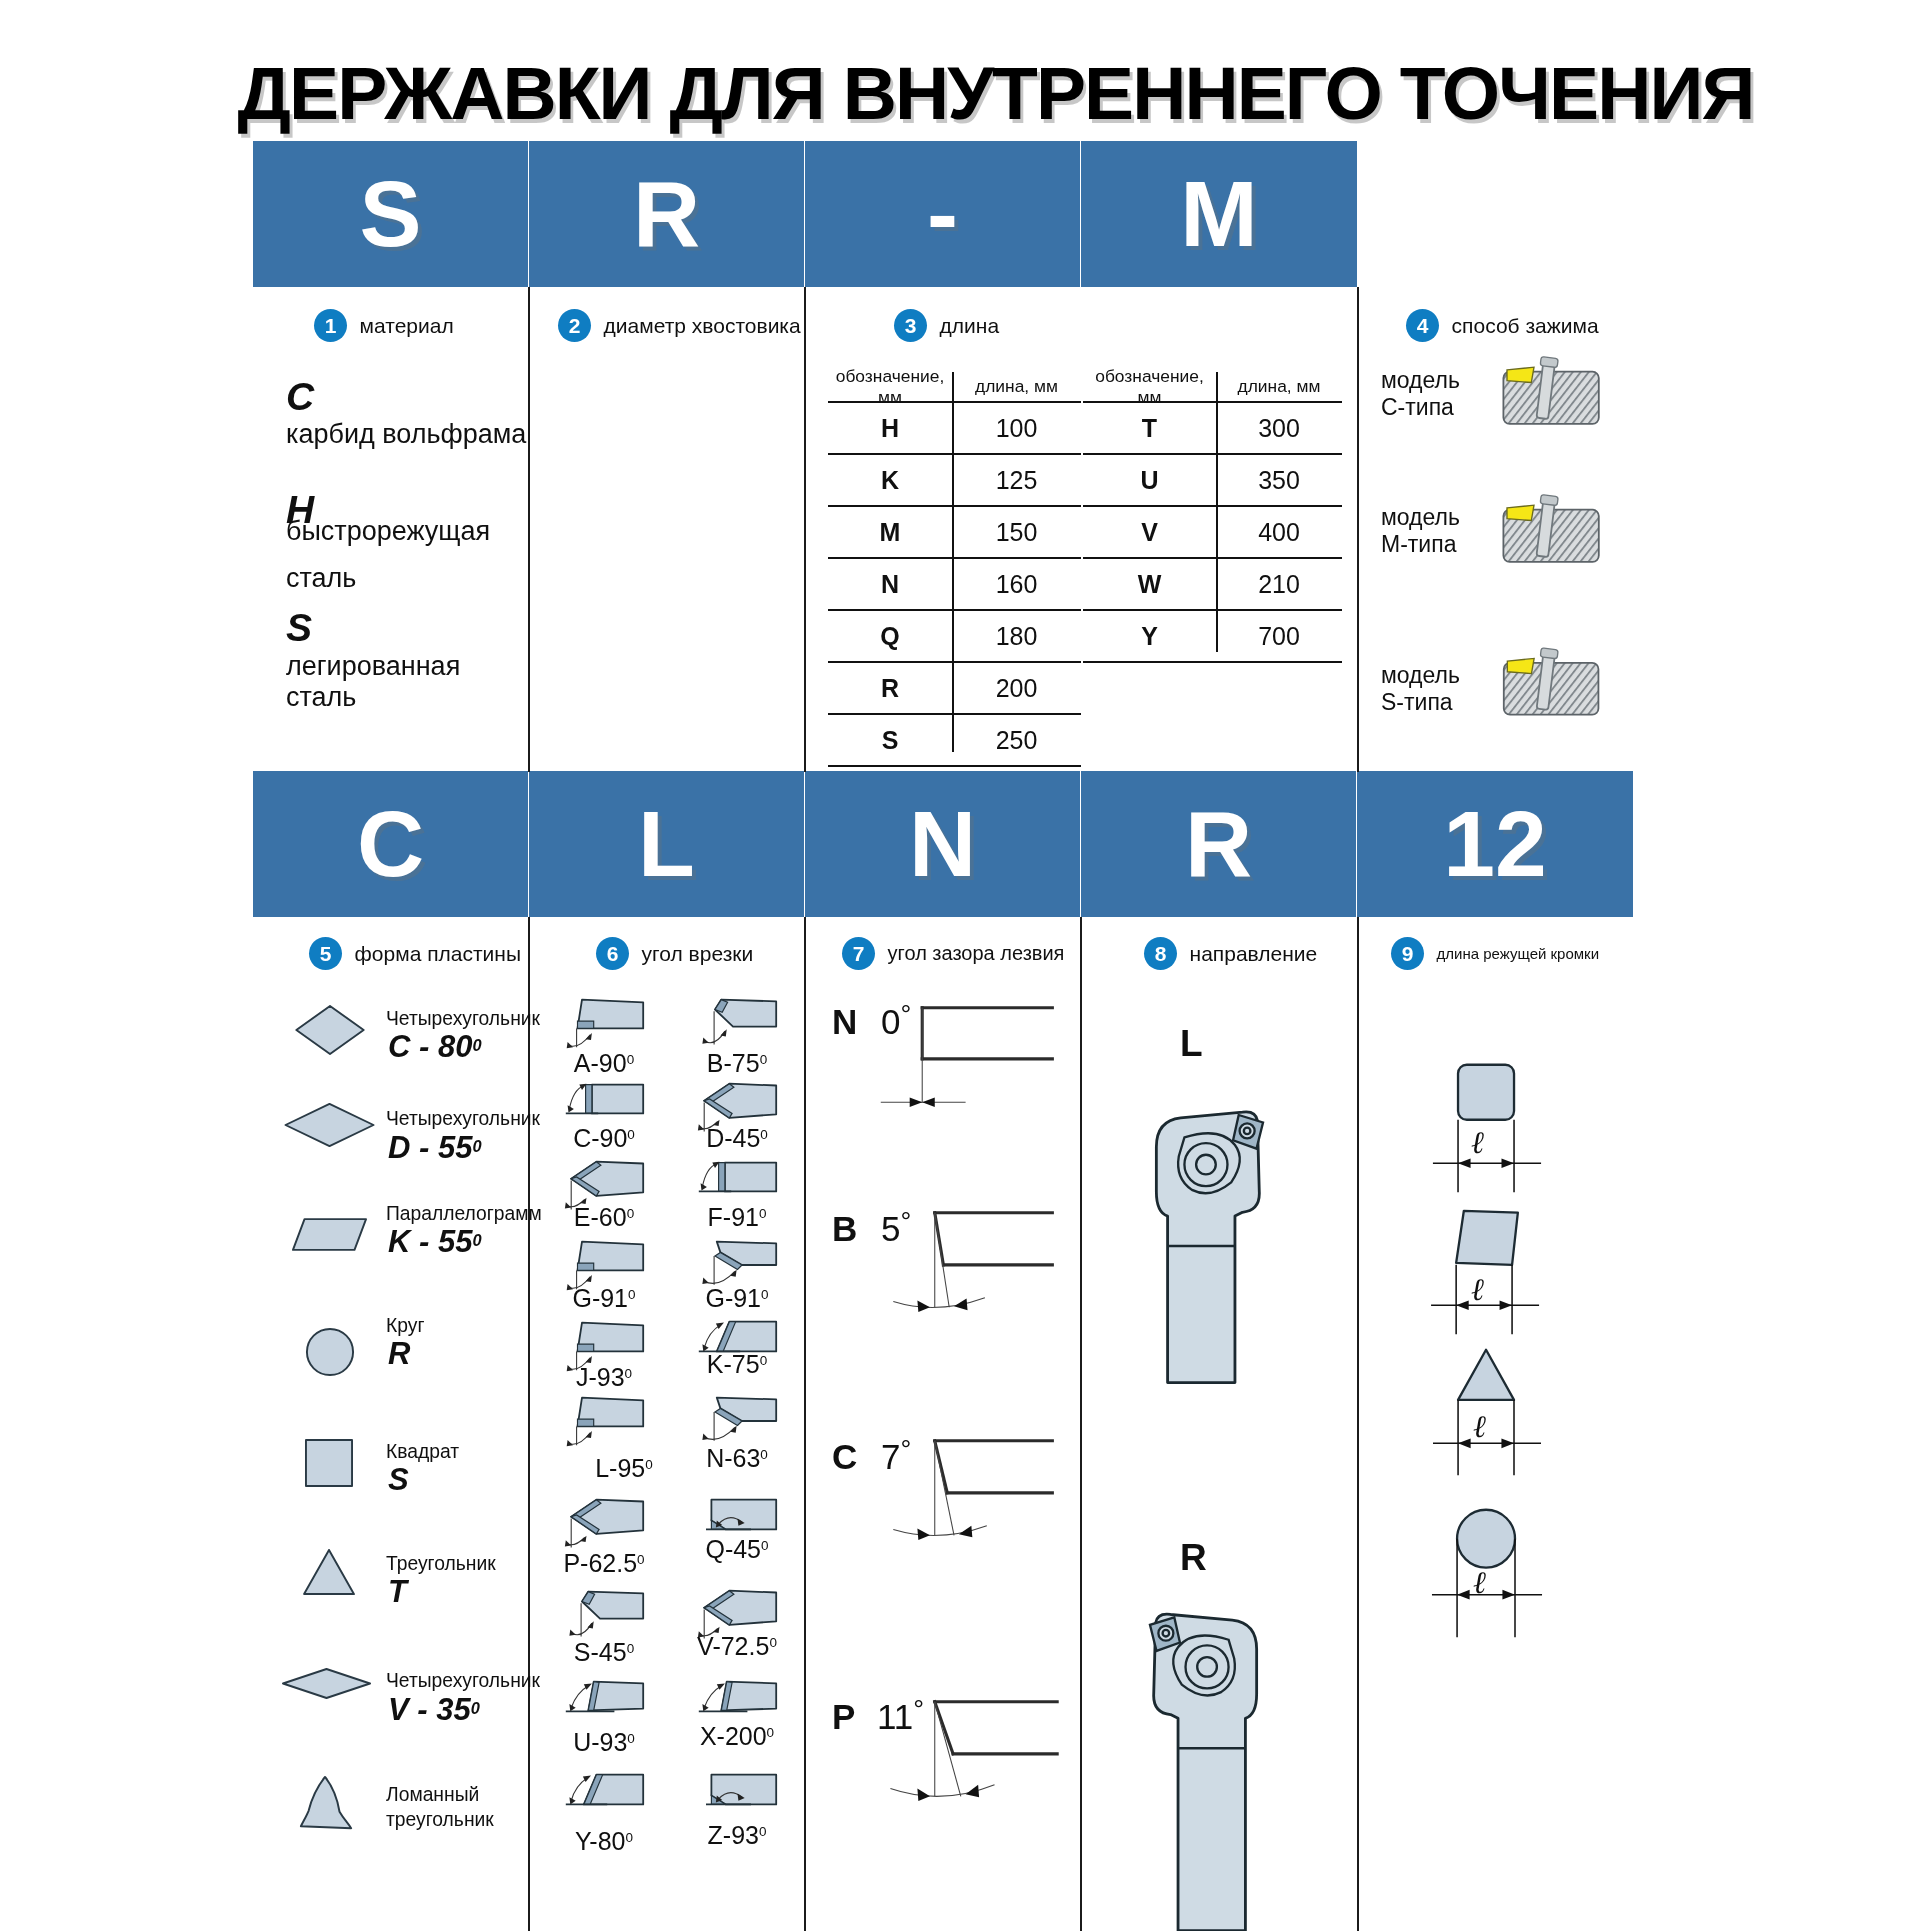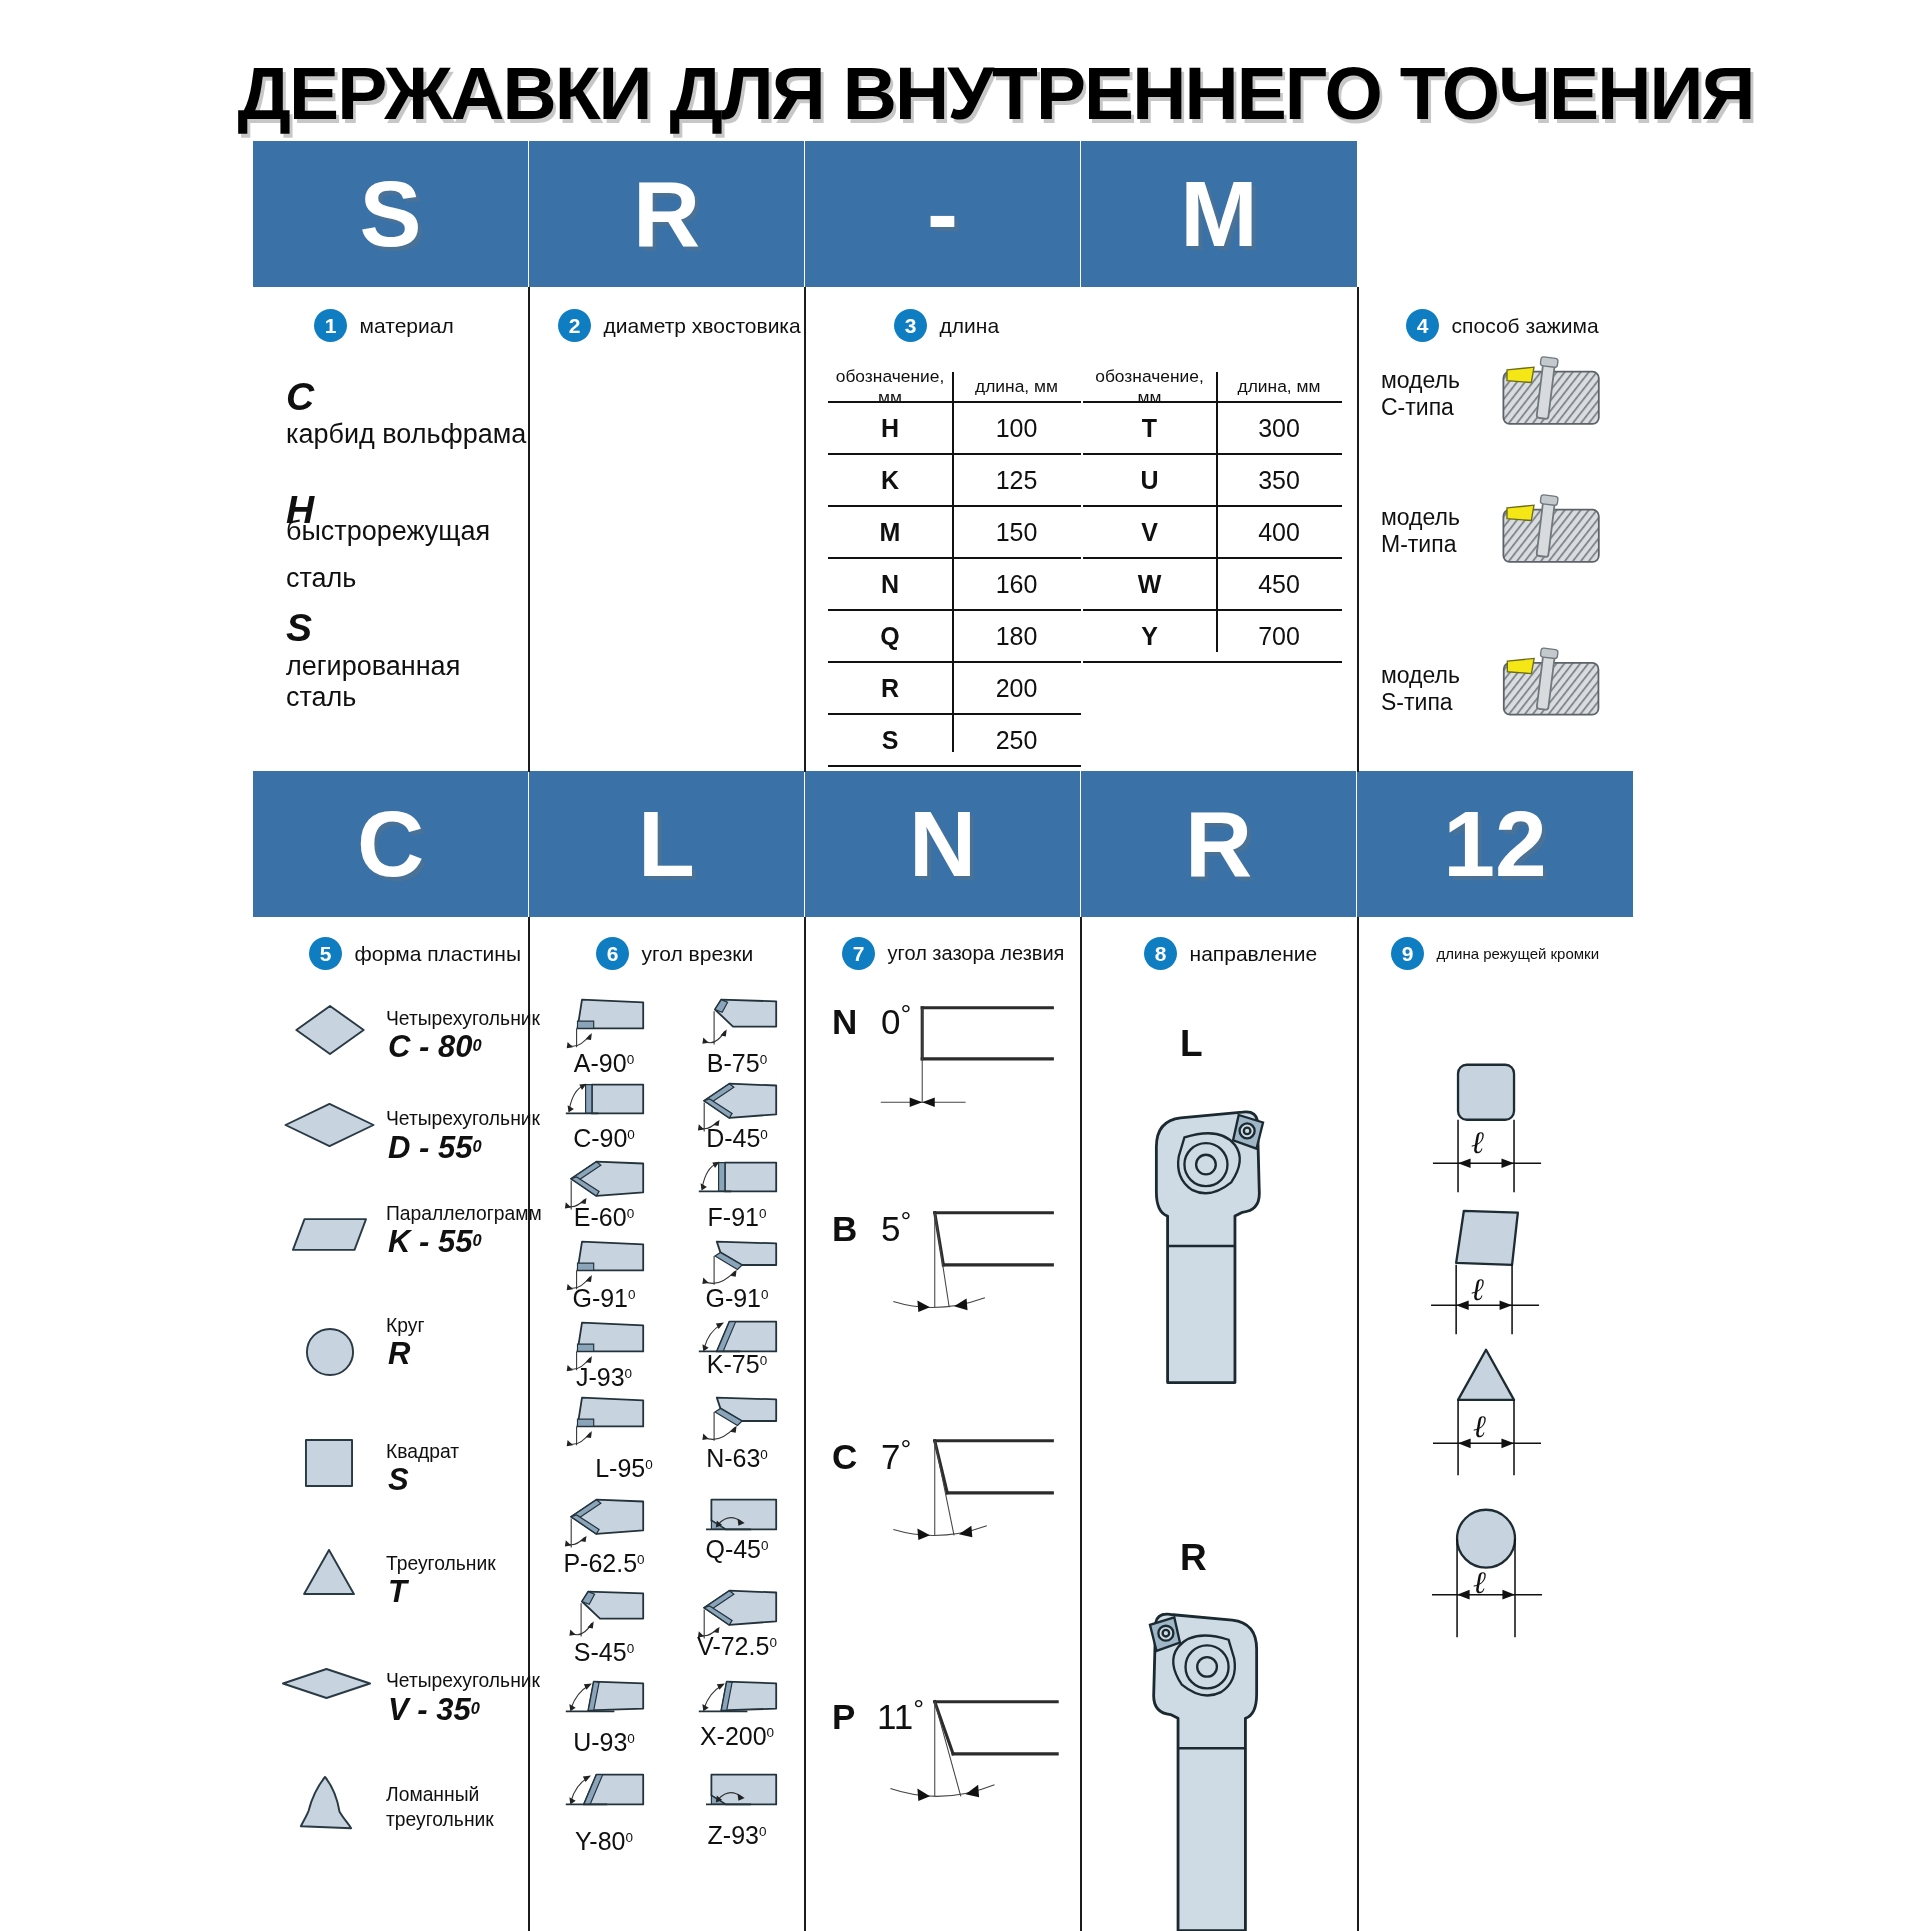--- a/index.html
+++ b/index.html
@@ -253,21 +253,21 @@
   <div class="trow">
       <span class="tc tcode" style="width:133px">U</span>
       <span class="tc" style="width:126px">350</span>
     </div>
   <div class="trow">
       <span class="tc tcode" style="width:133px">V</span>
       <span class="tc" style="width:126px">400</span>
     </div>
   <div class="trow">
       <span class="tc tcode" style="width:133px">W</span>
-      <span class="tc" style="width:126px">450</span>
+      <span class="tc" style="width:126px">210</span>
     </div>
   <div class="trow">
       <span class="tc tcode" style="width:133px">Y</span>
       <span class="tc" style="width:126px">700</span>
     </div>
   <div class="vsep" style="left:133px;height:280px"></div>
 </div>
 
 <div class="m4" style="left:1381px;top:367px">
   <div>модель</div>

